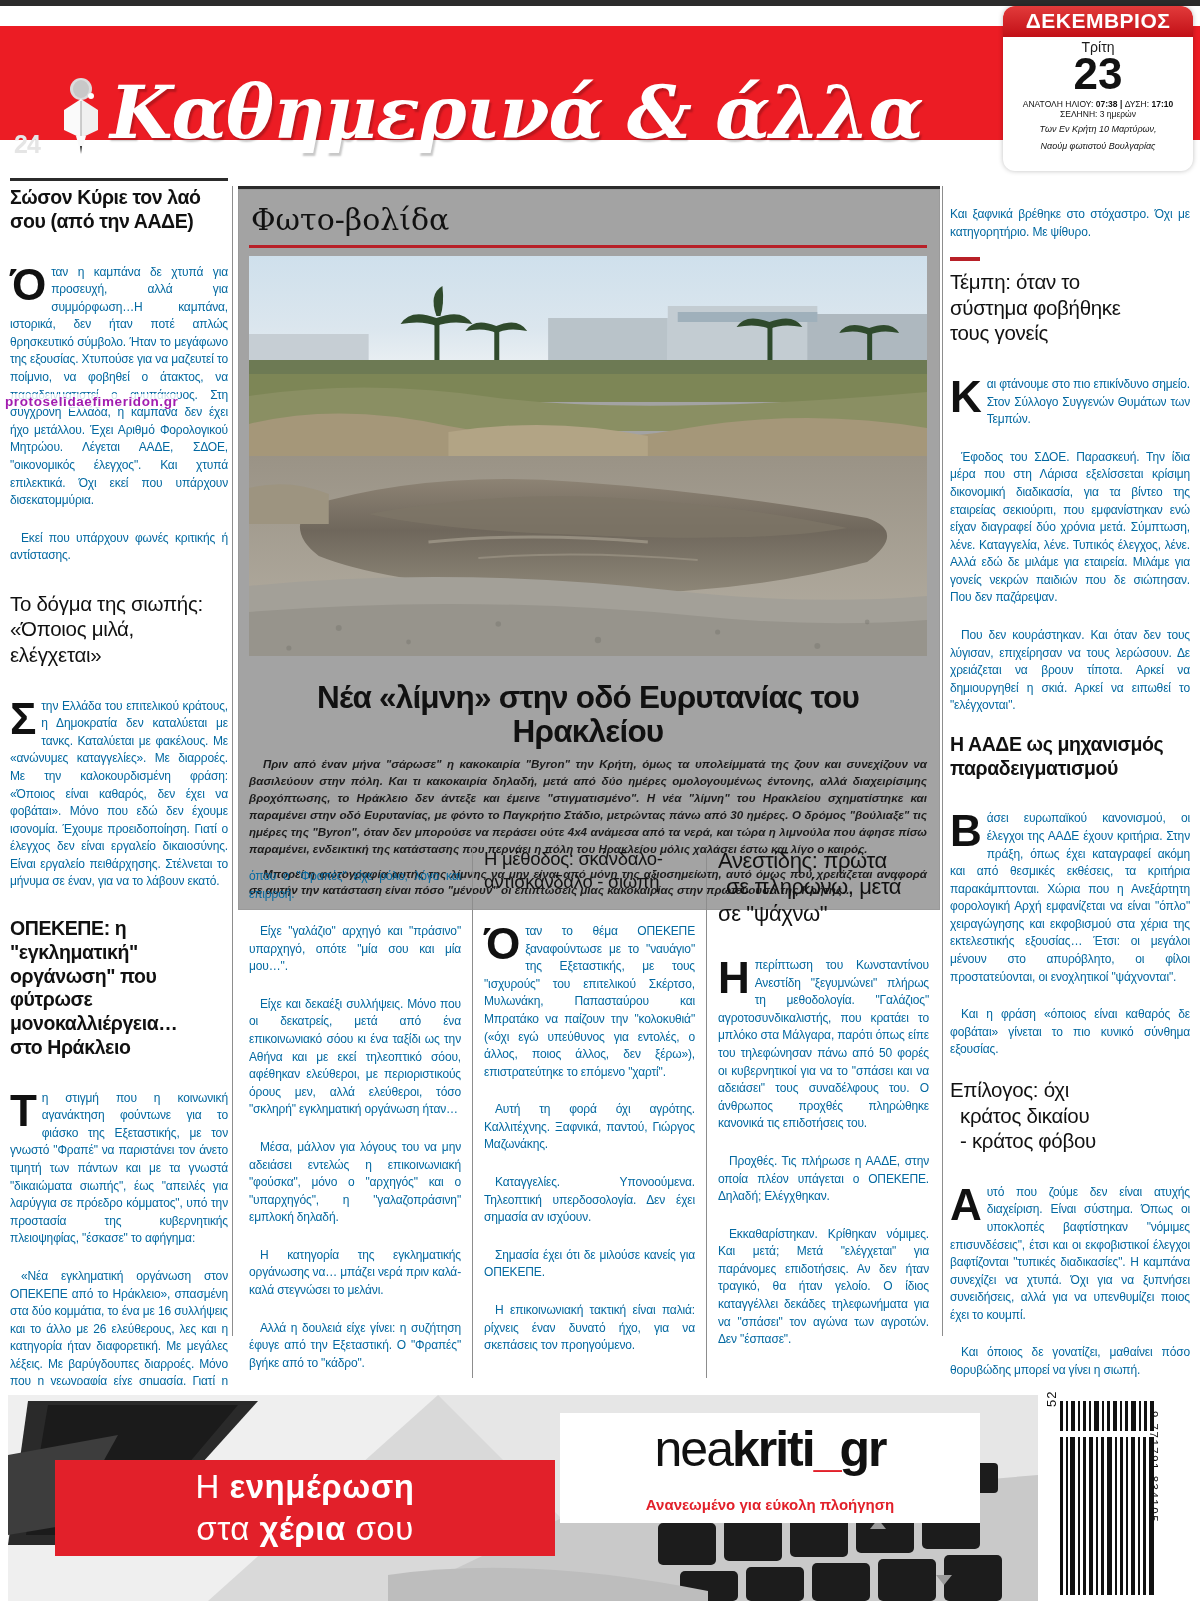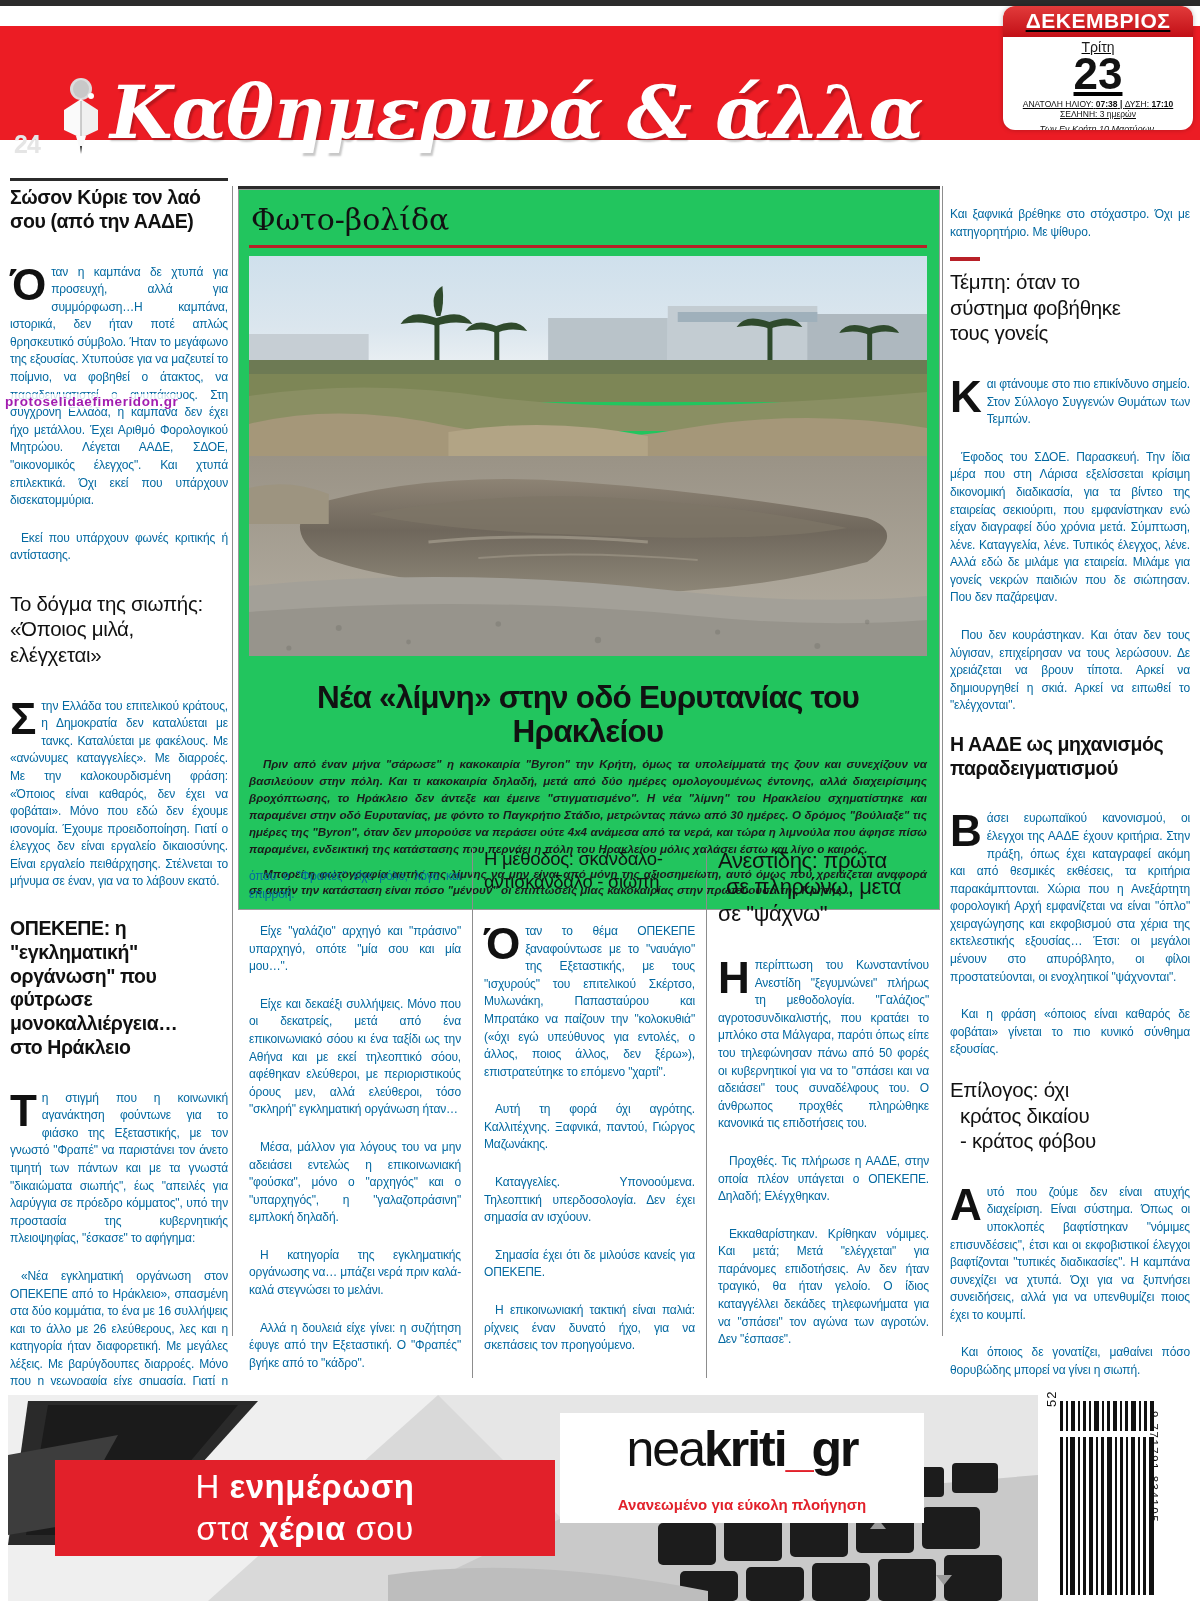--- a/index.html
+++ b/index.html
@@ -25,23 +25,23 @@
   .mast-title {
     position:absolute; left:110px; top:44px;
     font-family:"DejaVu Serif", serif; font-style:italic; font-weight:bold;
     font-size:72px; color:#fff; letter-spacing:-1px;
     text-shadow: 2px 3px 2px rgba(0,0,0,0.22);
     white-space:nowrap;
   }
 
   
   .datebox {
-    position:absolute; left:1003px; top:6px; width:190px; height:124px;
+    position:absolute; left:1003px; top:6px; width:190px; height:165px;
     background:#fff; border-radius:12px; box-shadow:0 0 5px rgba(0,0,0,0.25);
-    text-align:center; overflow:hidden;text-decoration:underline;
+    text-align:center; overflow:hidden;
   }
   .date-month {
     background: linear-gradient(#e23b3b,#c20f16);
     color:#fff; font-size:21px; font-weight:bold; letter-spacing:0.5px;
     padding:3px 0 4px 0; border-radius:10px 10px 0 0;
   }
   .date-day { font-size:14px; color:#1a1a1a; margin-top:2px; }
   .date-num { font-size:44px; font-weight:bold; color:#111; line-height:0.95; margin-top:-2px;}
   .date-sun { font-size:8.5px; color:#111; margin-top:4px; font-weight:bold; }
   .date-sun .lbl { font-weight:normal; }
@@ -81,21 +81,21 @@
     padding:3px 5px 0 0; color:#111;
   }
   .gap-s { height:10px; }
   .gap-m { height:18px; }
   .gap-l { height:26px; }
 
   
   .col-center {
     position:absolute; left:238px; top:28px; width:702px;
   }
-  .center-frame { border:1px solid #9a9a9a; background:#22c55e; padding:8px 12px 10px 10px; }
+  .center-frame { border:1px solid #9a9a9a; background:#a3a3a3; padding:8px 12px 10px 10px; }
   .photo-label {
     font-family:"DejaVu Serif", serif; font-size:30px; color:#111; padding:4px 0 8px 2px;
   }
   .photo-wrap { width:100%; height:400px; overflow:hidden; position:relative; }
   .photo-head {
     font-size:31.5px; font-weight:bold; color:#111; line-height:1.08;
     letter-spacing:-0.8px; margin-top:24px; text-align:center;
   }
   p.capt {
     font-size:11.6px; font-style:italic; font-weight:bold; color:#1b1b1b;
@@ -124,21 +124,21 @@
   .ad-red {
     position:absolute; left:55px; top:75px; width:500px; height:96px;
     background:#e2202a; color:#fff; display:flex; flex-direction:column;
     justify-content:center; align-items:center; gap:4px;
   }
   .ad-l1 { font-size:33px; letter-spacing:0.5px; }
   .ad-l1 b { font-weight:bold; }
   .ad-l2 { font-size:33px; letter-spacing:0.5px; }
   .ad-l2 b { font-weight:bold; }
   .ad-white {
-    position:absolute; left:560px; top:28px; width:364px; height:110px;
+    position:absolute; left:560px; top:28px; width:420px; height:110px;
     background:#fff; display:flex; flex-direction:column; justify-content:center;
     align-items:center;
   }
   .ad-logo { font-size:50px; color:#111; letter-spacing:-2px; line-height:1; }
   .ad-logo b { font-weight:bold; }
   .ad-logo .us { color:#e2202a; font-weight:bold; }
   .ad-tag { font-size:15px; color:#e2202a; font-weight:bold; margin-top:22px; }
   .bc-num52 {
     position:absolute; left:1044px; top:22px; font-size:13px; color:#111;
     transform:rotate(-90deg); transform-origin:left top; letter-spacing:1px;

